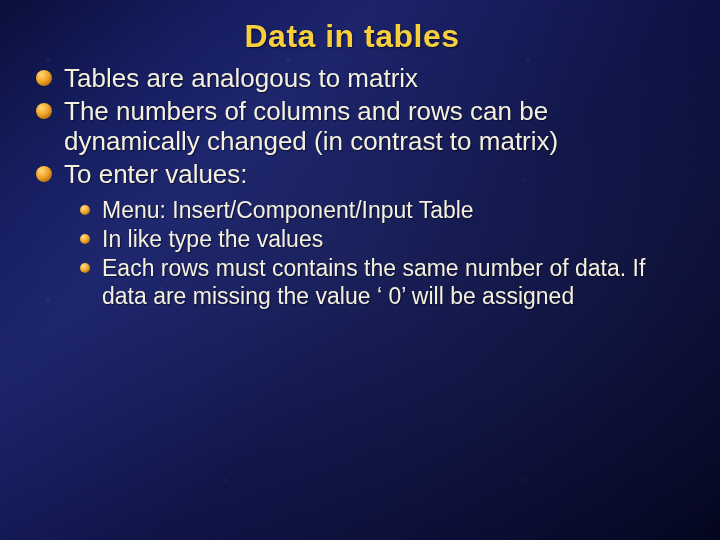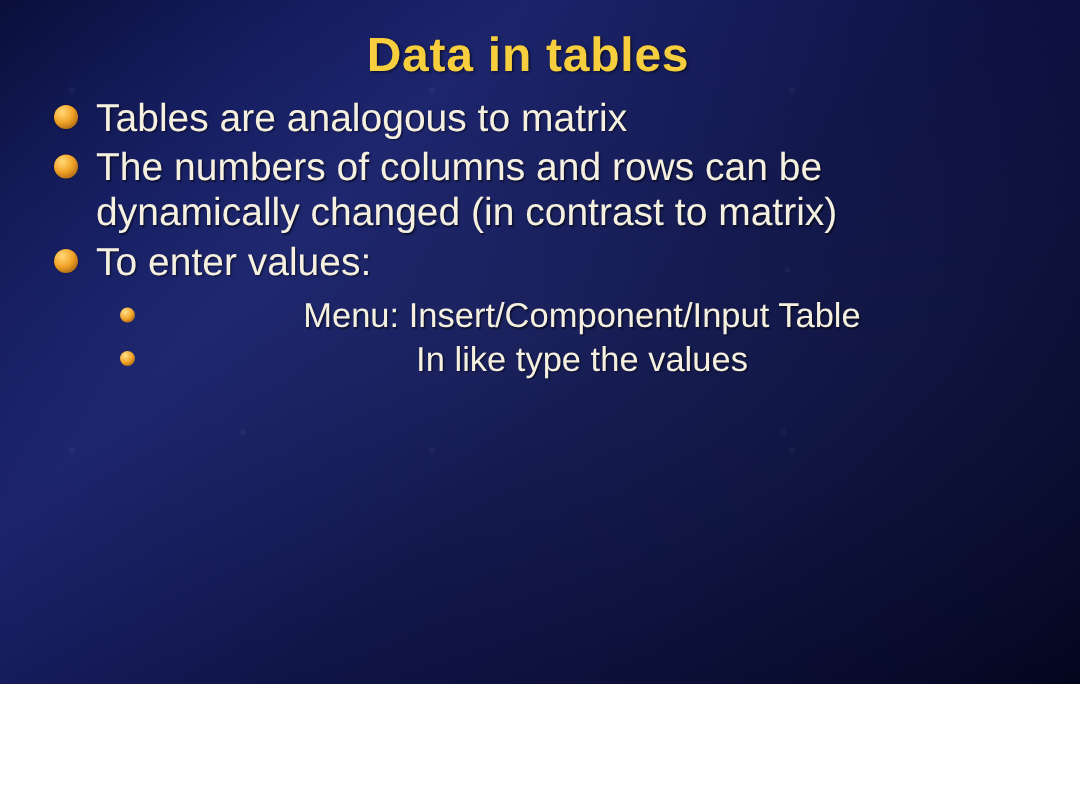--- a/index.html
+++ b/index.html
@@ -5,21 +5,21 @@
   html, body {
     margin: 0;
     padding: 0;
     width: 720px;
     height: 540px;
     overflow: hidden;
     font-family: Arial, Helvetica, sans-serif;
   }
   .slide {
     width: 720px;
-    height: 456px;
+    height: 540px;
     background:
       radial-gradient(ellipse 180% 140% at 50% 50%,
         rgba(80,100,180,0.15) 0%,
         rgba(30,40,120,0.0) 45%,
         rgba(0,0,0,0.0) 100%),
       linear-gradient(135deg,
         #0a0f3a 0%,
         #141b5e 18%,
         #1a2168 30%,
         #0e1244 55%,
@@ -71,21 +71,20 @@
     width: 16px;
     height: 16px;
     border-radius: 50%;
     background: radial-gradient(circle at 35% 30%, #ffd978 0%, #f2a428 45%, #8a4a08 100%);
     box-shadow: 0 0 1px rgba(0,0,0,0.6);
   }
   ul.sub {
     list-style: none;
     padding: 0 0 0 50px;
     margin: 6px 0 8px 0;
-    text-align: center;
   }
   ul.sub > li {
     position: relative;
     padding-left: 22px;
     color: #f5f0df;
     font-size: 23px;
     line-height: 1.22;
     margin-bottom: 1px;
     text-shadow: 1px 1px 1px rgba(0,0,0,0.5);
   }
@@ -118,15 +117,18 @@
     </li>
   </ul>
 
   <ul class="sub">
     <li>
       <span>Menu: Insert/Component/Input Table</span>
     </li>
     <li>
       <span>In like type the values</span>
     </li>
+    <li>
+      <span>Each rows must contains the same number of data. If data are missing the value ‘ 0’ will be assigned</span>
+    </li>
   </ul>
 
 </div>
 
 </body></html>

